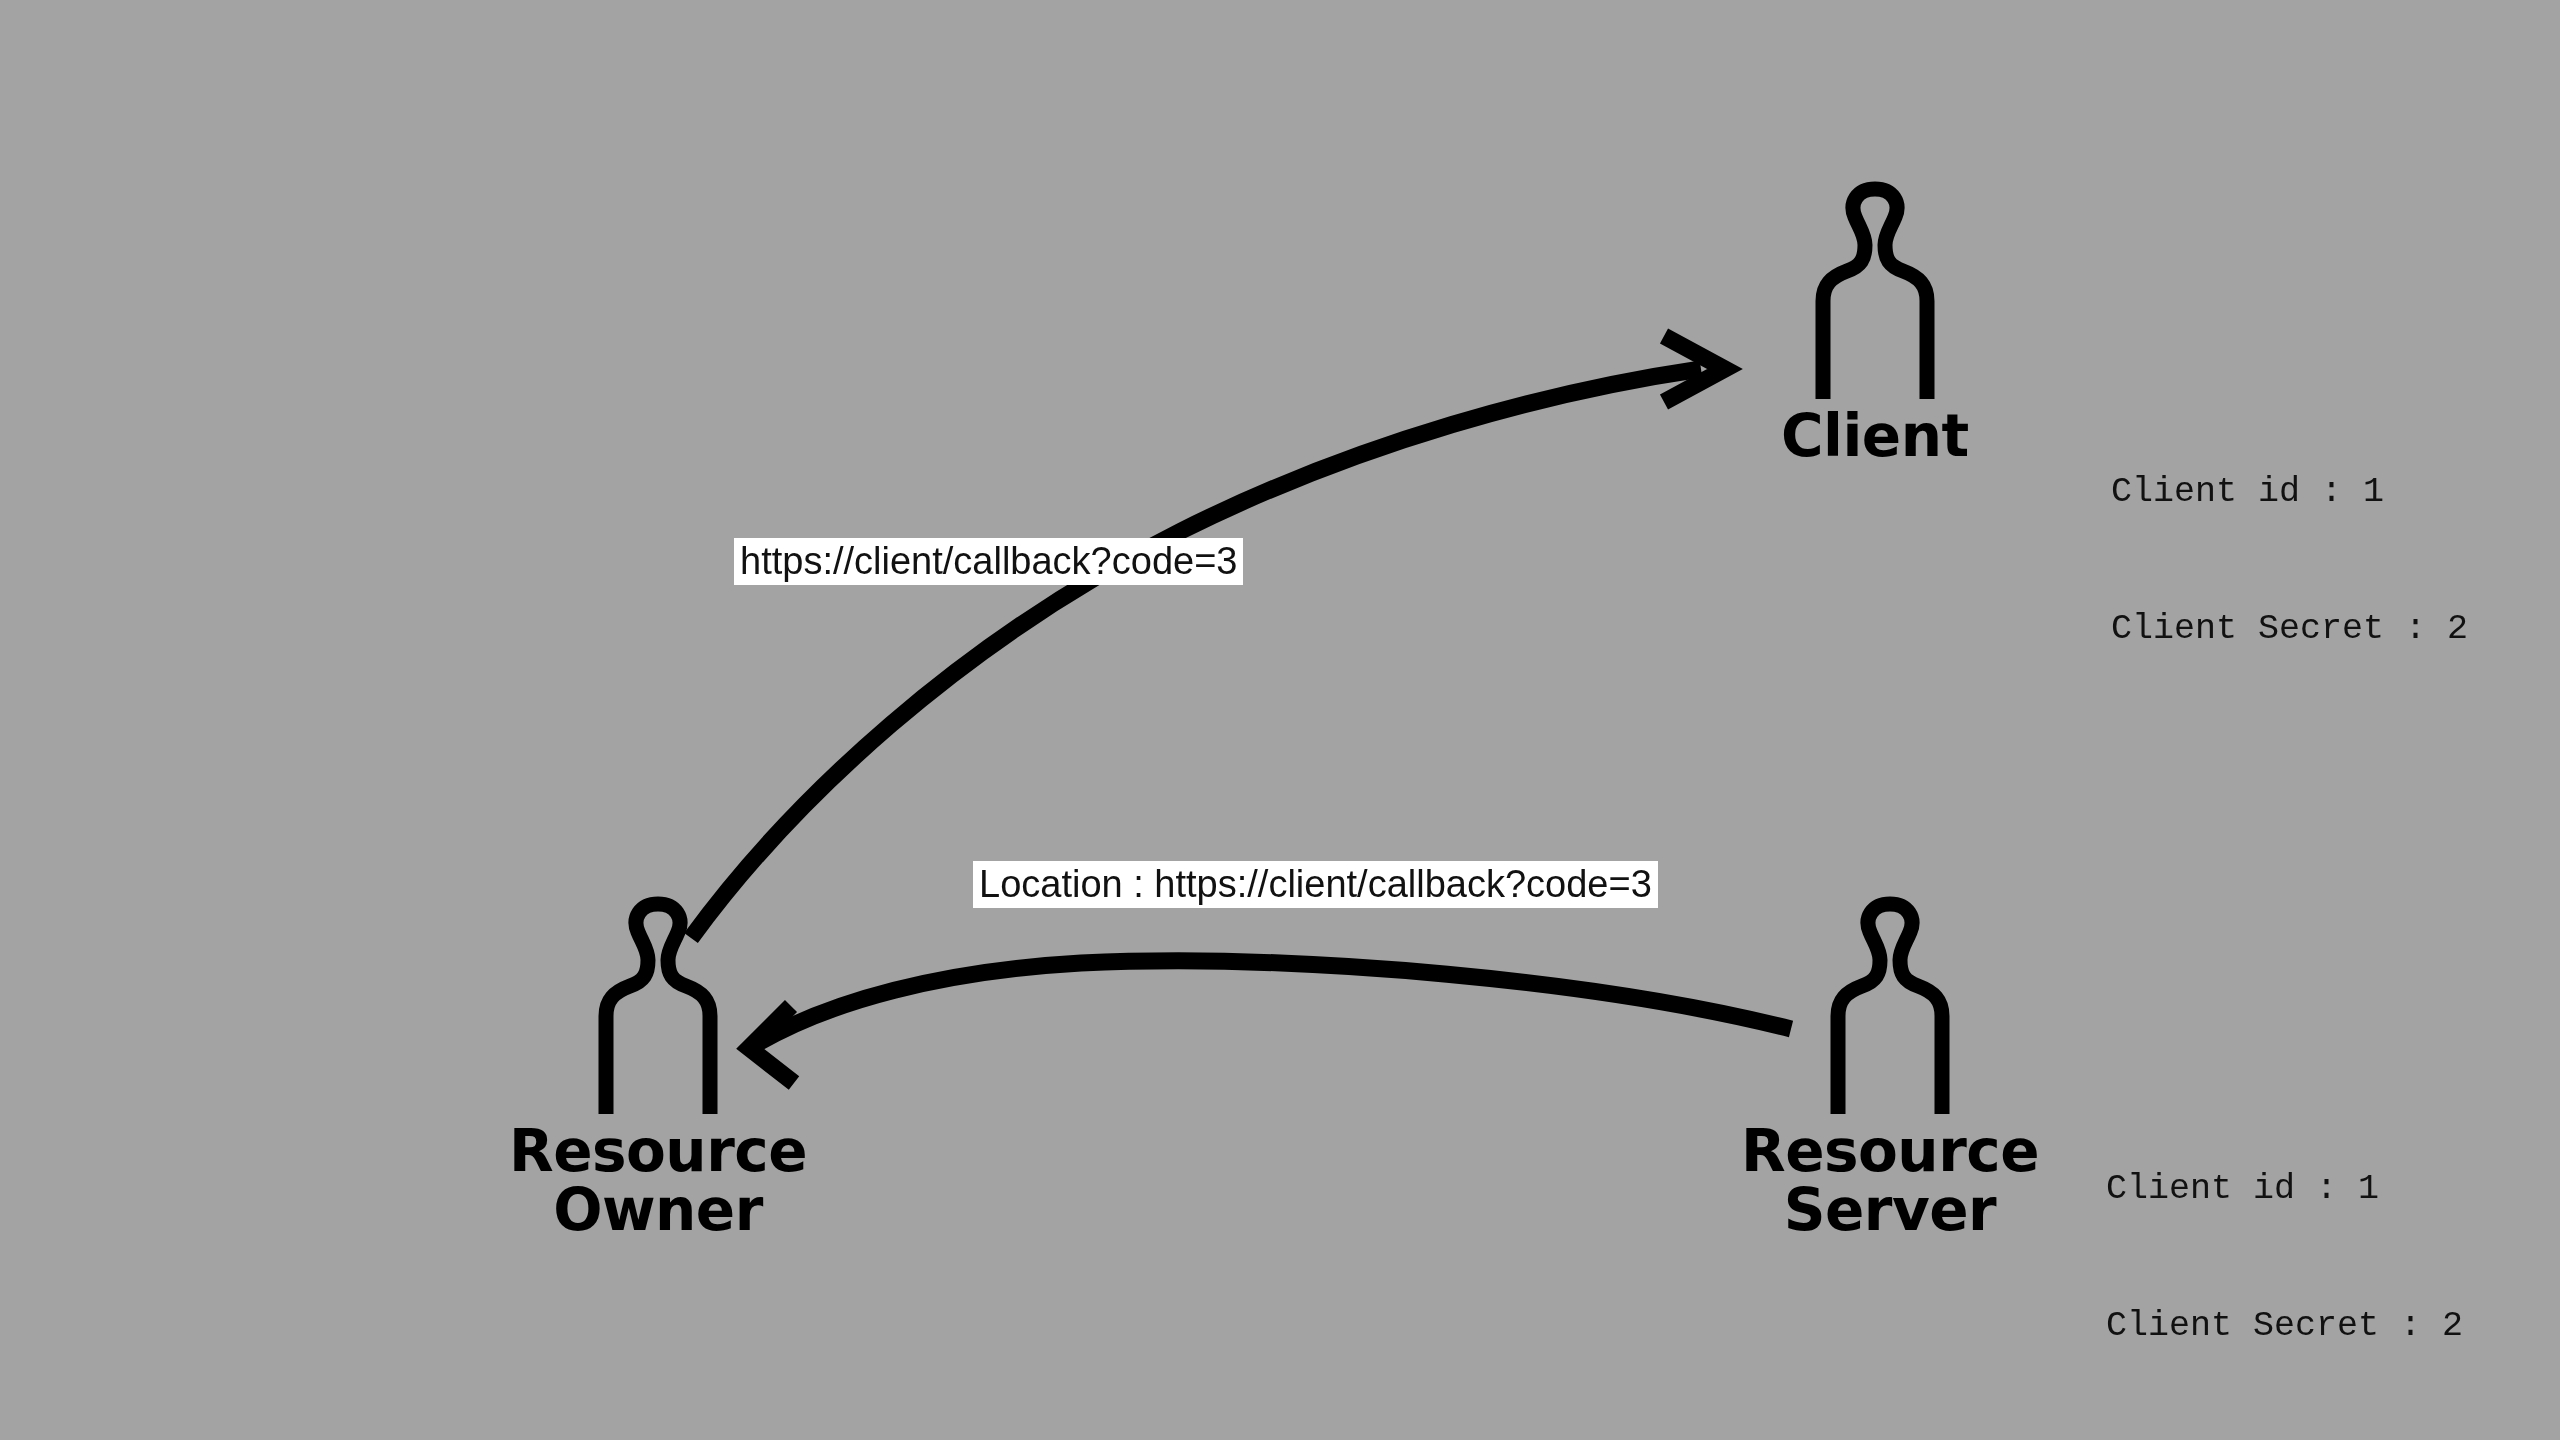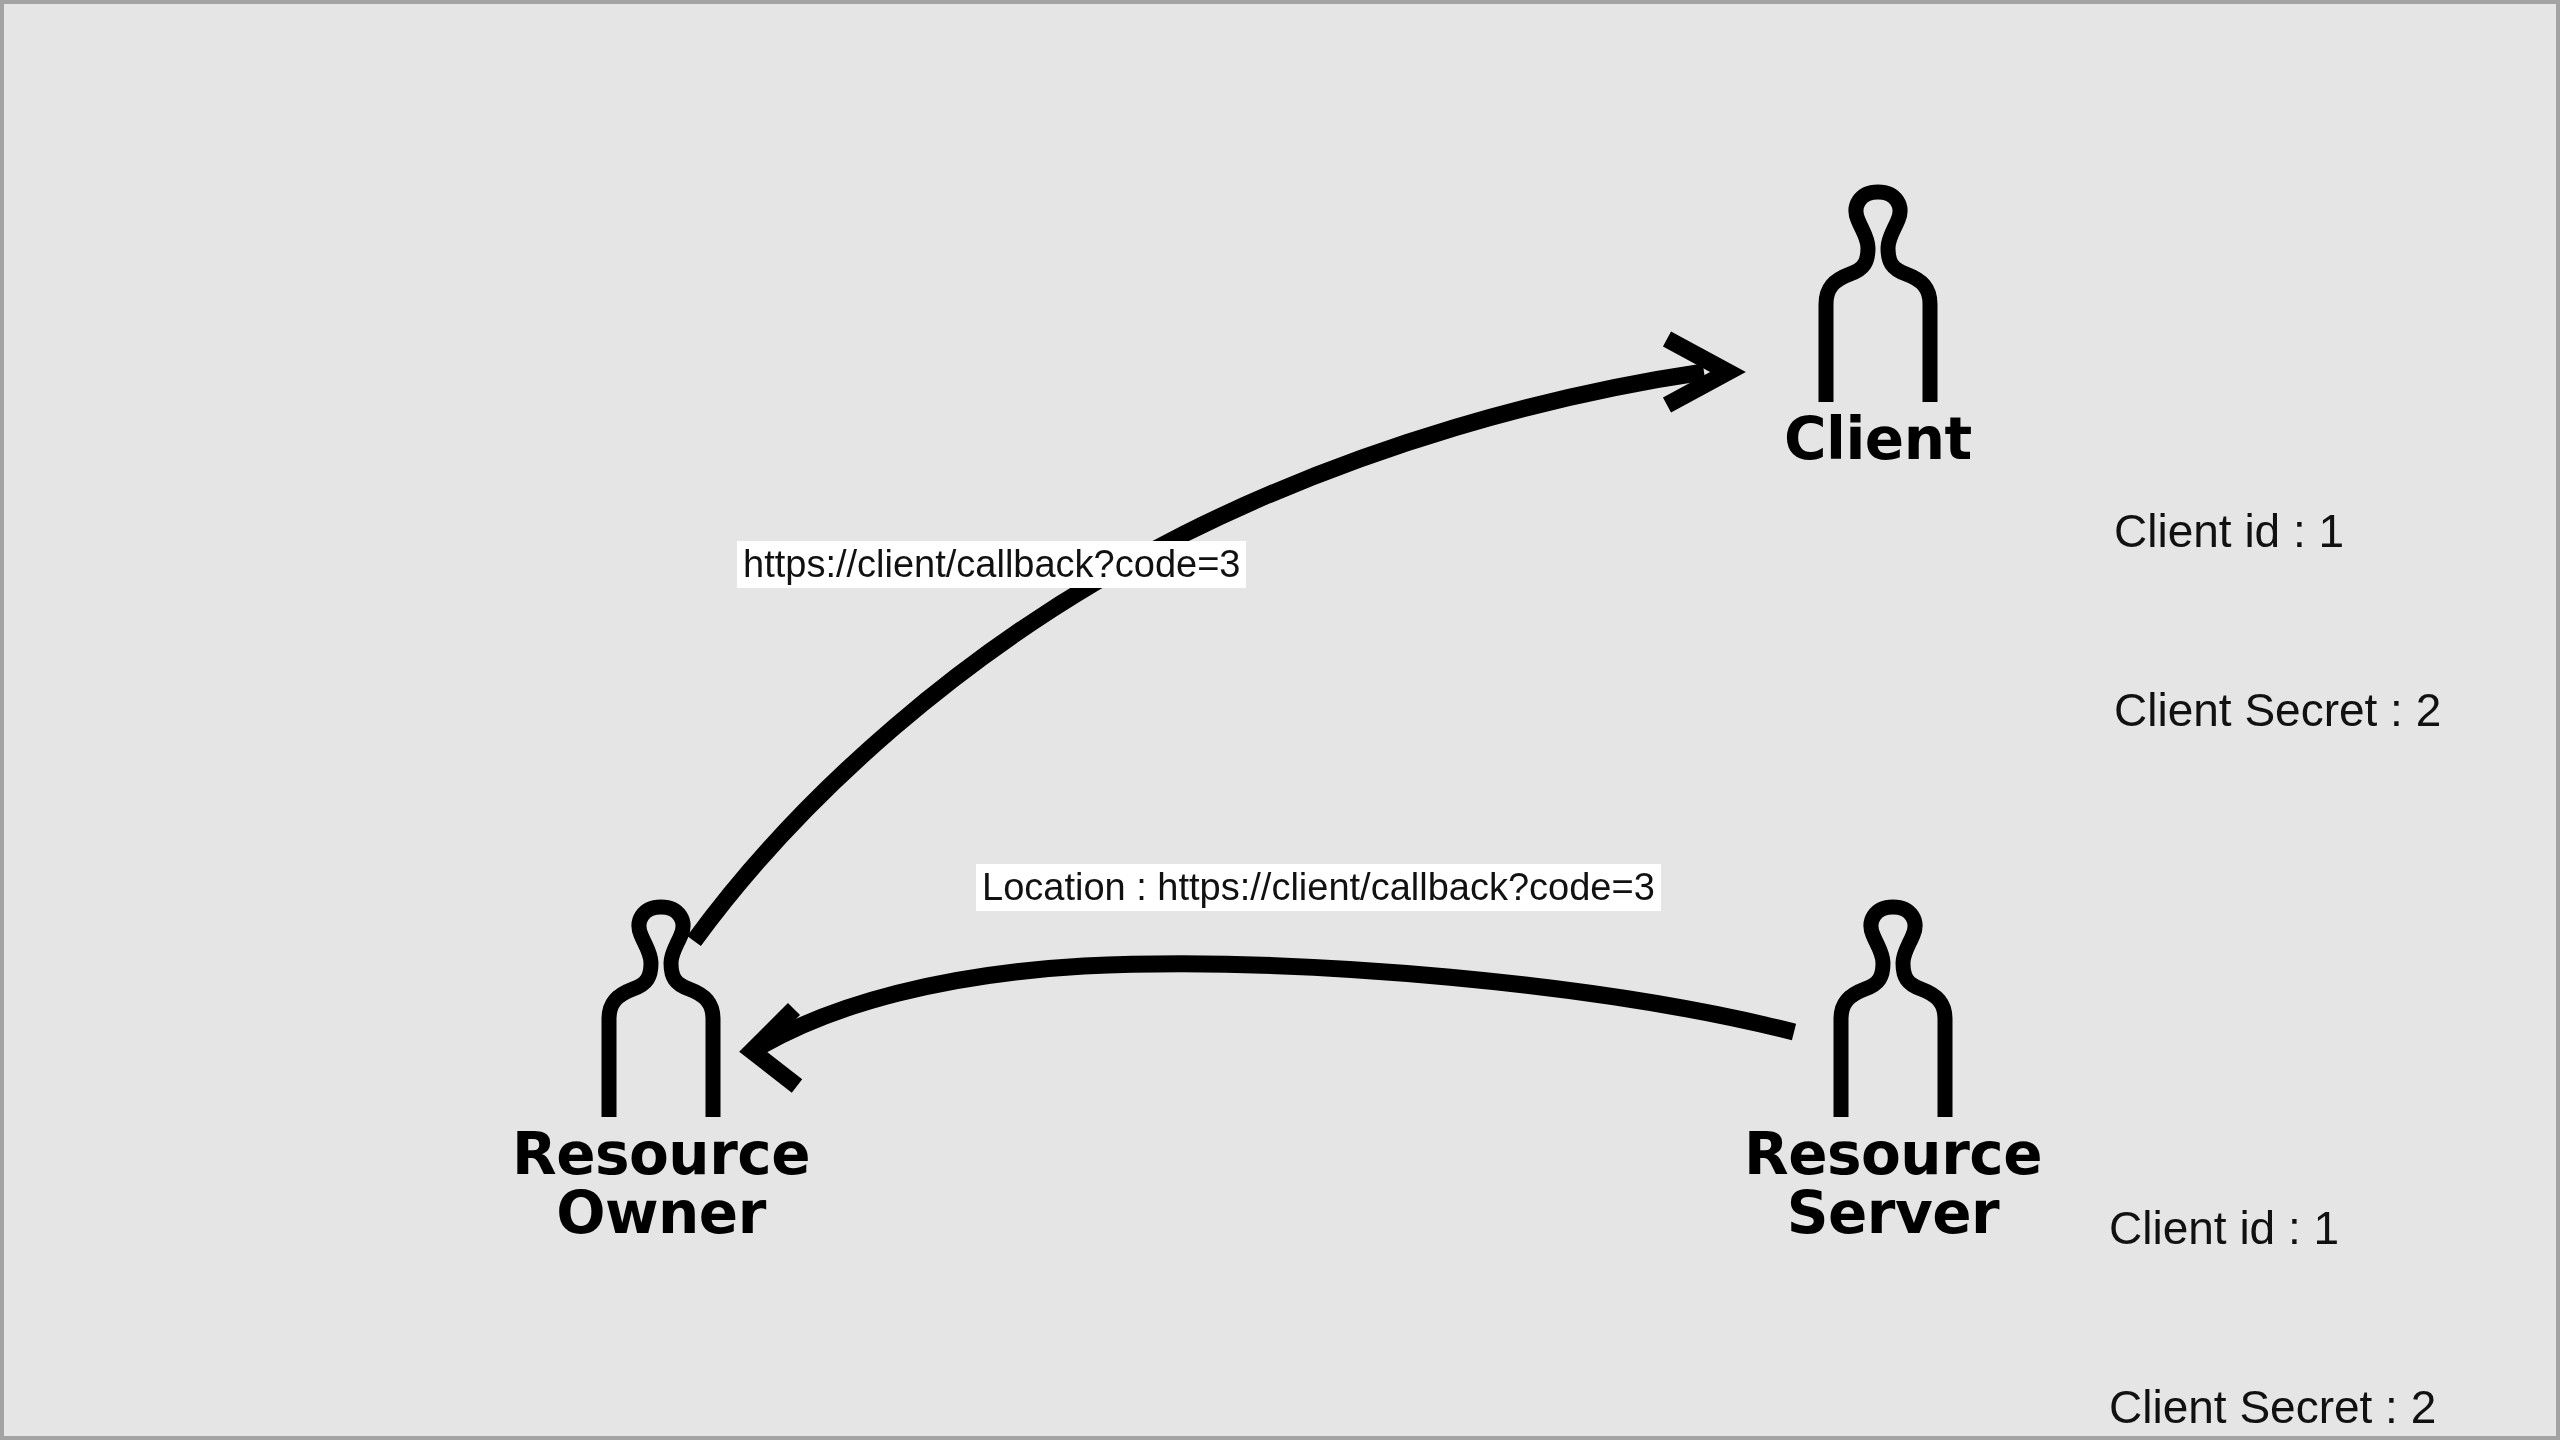--- a/index.html
+++ b/index.html
@@ -12,23 +12,23 @@
     width: 2560px;
     height: 1440px;
     overflow: hidden;
     font-family: "Liberation Sans", sans-serif;
     color: #000000;
   }
   #canvas {
     position: relative;
     width: 2560px;
     height: 1440px;
-    background: #e5e5e5;
+    background: #a3a3a3;
     box-sizing: border-box;
-    border: 4px solid #a3a3a3;
+    border: 1px solid #a3a3a3;
     overflow: hidden;
   }
   #diagram-svg {
     position: absolute;
     left: 0;
     top: 0;
     width: 2560px;
     height: 1440px;
   }
   .actor {
@@ -46,22 +46,22 @@
     font-size: 58px;
     line-height: 1.02;
     letter-spacing: -0.5px;
     text-align: center;
     color: #000000;
     white-space: pre-line;
     margin-top: 6px;
   }
   .info-block {
     position: absolute;
-    font-family: Liberation Sans, sans-serif;
-    font-size: 46px;
+    font-family: Liberation Mono, monospace;
+    font-size: 35px;
     line-height: 1.30;
     color: #111111;
     white-space: pre;
   }
   .edge-label {
     position: absolute;
     font-family: "Liberation Sans", sans-serif;
     font-size: 38px;
     color: #111111;
     white-space: nowrap;

